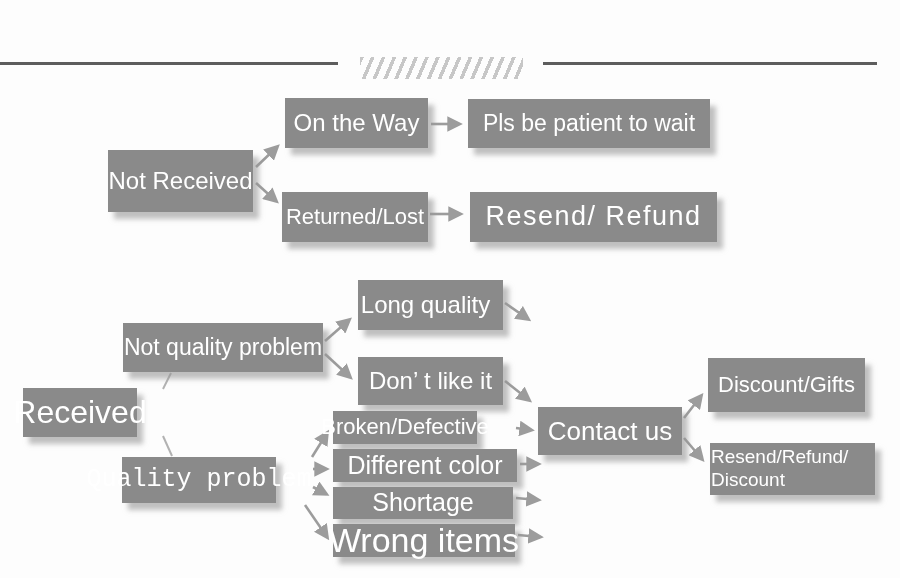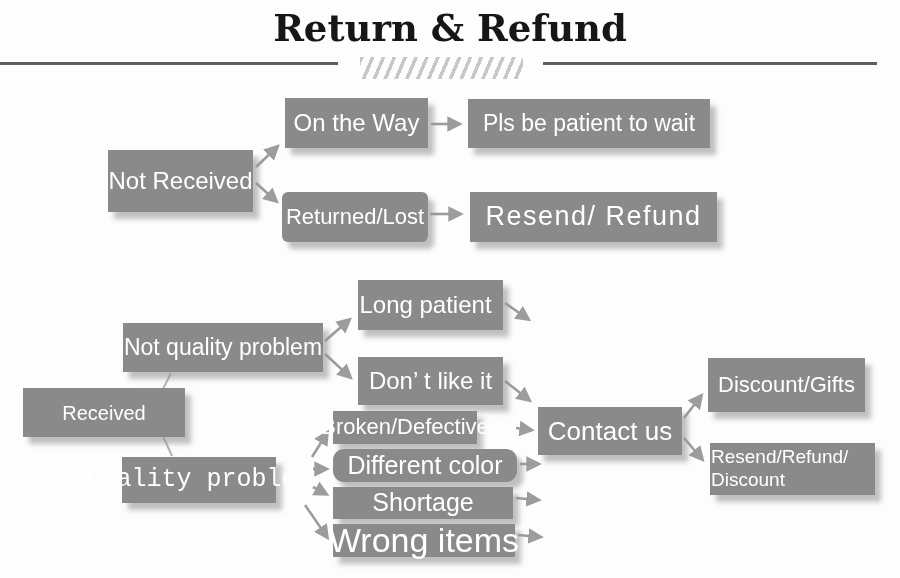--- a/index.html
+++ b/index.html
@@ -27,43 +27,42 @@
   
   .node{
     position:absolute;background:#8a8a8a;color:#ffffff;
     display:flex;align-items:center;justify-content:center;
     box-shadow:6px 7px 5px rgba(150,150,150,0.6);
     white-space:nowrap;line-height:1.1;
   }
   .n-not-received   {left:108px;top:150px;width:145px;height:62px;font-size:24px;}
   .n-on-the-way     {left:285px;top:98px; width:143px;height:50px;font-size:24px;}
   .n-pls-wait       {left:468px;top:99px; width:242px;height:49px;font-size:23px;}
-  .n-returned-lost  {left:282px;top:192px;width:146px;height:50px;font-size:22px;border-radius:6px;}
+  .n-returned-lost  {left:282px;top:192px;width:146px;height:50px;font-size:22px;}
   .n-resend-refund  {left:470px;top:192px;width:247px;height:50px;font-size:27px;letter-spacing:1.5px;}
-  .n-received       {left:23px; top:388px;width:162px;height:49px;font-size:20px;}
+  .n-received       {left:23px; top:388px;width:114px;height:49px;font-size:32px;}
   .n-not-quality    {left:123px;top:323px;width:200px;height:49px;font-size:23px;}
   .n-quality        {left:122px;top:457px;width:154px;height:46px;font-size:25px;font-family:Liberation Mono, monospace;}
   .n-long-delivery  {left:358px;top:280px;width:145px;height:50px;font-size:24px;text-indent:-10px;}
   .n-dont-like      {left:358px;top:357px;width:145px;height:48px;font-size:24px;}
   .n-broken         {left:333px;top:411px;width:144px;height:33px;font-size:22px;}
-  .n-diff-color     {left:333px;top:449px;width:184px;height:33px;font-size:25px;border-radius:11px;}
+  .n-diff-color     {left:333px;top:449px;width:184px;height:33px;font-size:25px;}
   .n-shortage       {left:333px;top:487px;width:180px;height:32px;font-size:25px;}
   .n-wrong-items    {left:333px;top:524px;width:182px;height:33px;font-size:34px;}
   .n-contact        {left:538px;top:407px;width:144px;height:48px;font-size:26px;}
   .n-discount-gifts {left:708px;top:358px;width:157px;height:54px;font-size:22px;}
   .n-rrd            {left:710px;top:443px;width:165px;height:52px;font-size:19px;
                      justify-content:flex-start;padding-left:1px;box-sizing:border-box;
                      text-align:left;white-space:pre-line;line-height:1.2;}
 </style>
 </head>
 <body>
 
 <div class="canvas">
 
-  <div class="title">Return &amp; Refund</div>
   <div class="rule rule-left"></div>
   <div class="hatch"></div>
   <div class="rule rule-right"></div>
 
   <svg class="arrows" viewBox="0 0 900 578">
     <defs>
       <marker id="ah" markerWidth="6" markerHeight="6" refX="4.5" refY="3" orient="auto" markerUnits="strokeWidth">
         <path d="M0,0 L6,3 L0,6 z" fill="#9c9c9c"></path>
       </marker>
     </defs>
@@ -90,21 +89,21 @@
   </svg>
 
   <div class="node n-not-received">Not Received</div>
   <div class="node n-on-the-way">On the Way</div>
   <div class="node n-pls-wait">Pls be patient to wait</div>
   <div class="node n-returned-lost">Returned/Lost</div>
   <div class="node n-resend-refund">Resend/ Refund</div>
   <div class="node n-received">Received</div>
   <div class="node n-not-quality">Not quality problem</div>
   <div class="node n-quality">Quality problem</div>
-  <div class="node n-long-delivery">Long patient</div>
+  <div class="node n-long-delivery">Long quality</div>
   <div class="node n-dont-like">Don’ t like it</div>
   <div class="node n-broken">Broken/Defective</div>
   <div class="node n-diff-color">Different color</div>
   <div class="node n-shortage">Shortage</div>
   <div class="node n-wrong-items">Wrong items</div>
   <div class="node n-contact">Contact us</div>
   <div class="node n-discount-gifts">Discount/Gifts</div>
   <div class="node n-rrd">Resend/Refund/
 Discount</div>
 

